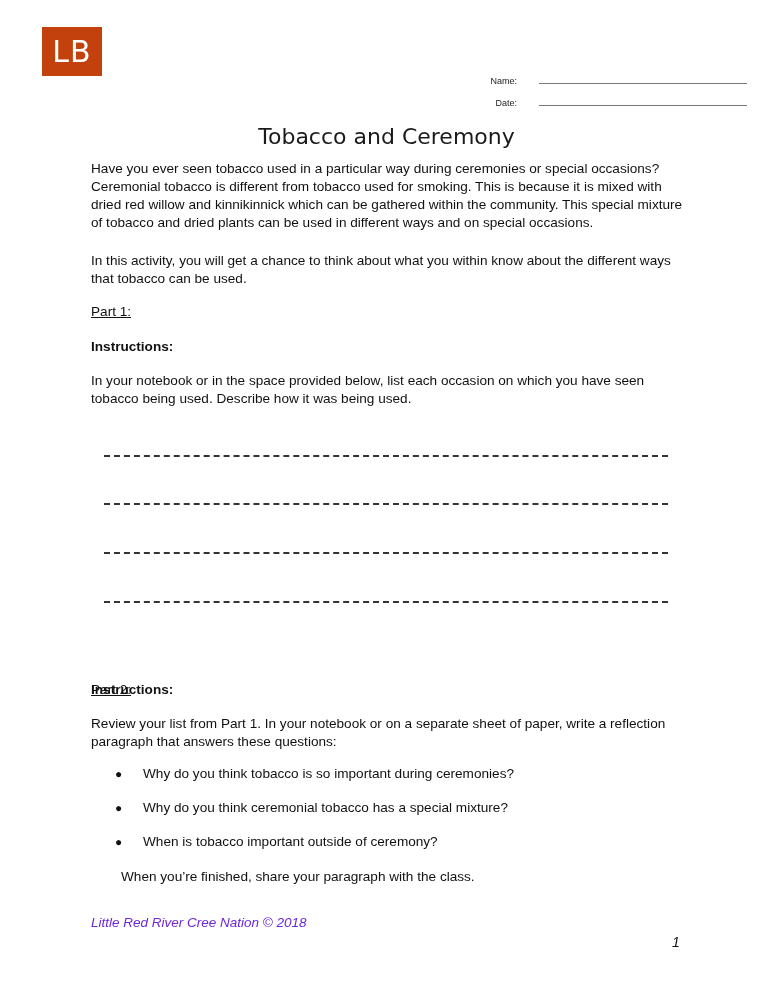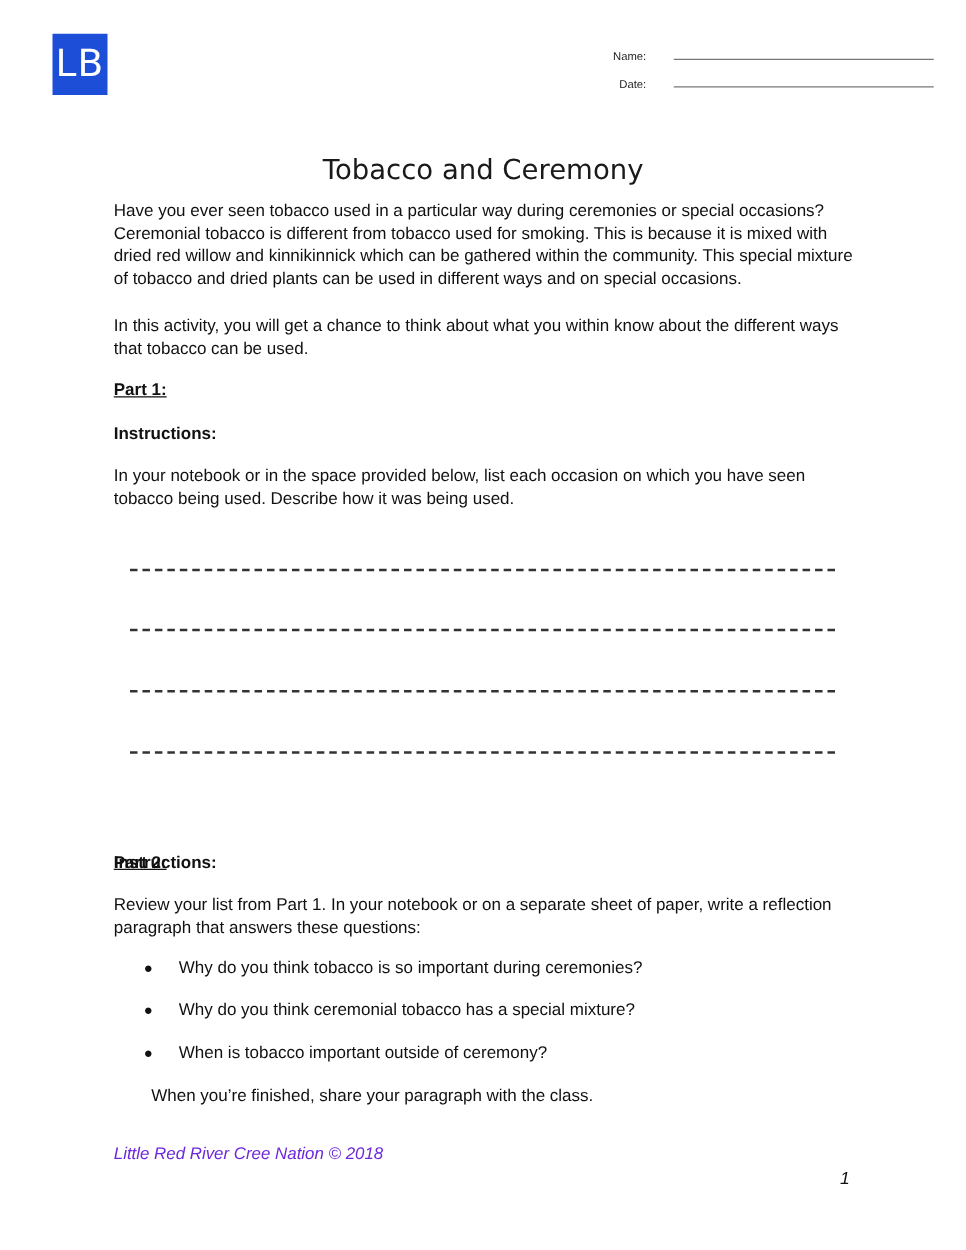--- a/index.html
+++ b/index.html
@@ -1,37 +1,37 @@
 <!DOCTYPE html>
 <html><head>
 <meta charset="utf-8">
 <style>
   html, body { margin: 0; padding: 0; background: #ffffff; }
   body {
     width: 773px; height: 1000px; position: relative; overflow: hidden;
     font-family: "Liberation Sans", sans-serif; color: #111111;
   }
   .logo {
-    position: absolute; left: 42px; top: 27px; width: 44px; height: 49px;
-    background: #1d4ed8; color: #ffffff; display: flex; align-items: center; justify-content: center;
+    position: absolute; left: 42px; top: 27px; width: 60px; height: 49px;
+    background: #c2410c; color: #ffffff; display: flex; align-items: center; justify-content: center;
     font-family: "DejaVu Sans", sans-serif; font-size: 30px; letter-spacing: 1px;
   }
-  .field { position: absolute; display: flex; align-items: center; }
+  .field { position: absolute; display: flex; align-items: center; margin-top: 36px; }
   .field-label { font-size: 9px; color: #222; width: 44px; text-align: right; }
   .field-line { position: absolute; left: 66px; top: 7px; width: 208px; height: 0; border-top: 1.2px solid #777; }
   .name-field { left: 473px; top: 40px; }
   .date-field { left: 473px; top: 62px; }
   .title {
     position: absolute; left: 0; width: 773px; top: 124px; text-align: center;
     font-family: "DejaVu Sans", sans-serif; font-size: 22px; font-weight: normal; color: #1a1a1a;
   }
   .p { position: absolute; left: 91px; width: 600px; font-size: 13.6px; line-height: 18px; }
   .intro { top: 160px; }
   .intro2 { top: 252px; }
-  .h-part { font-weight: bold; text-decoration: underline; }
+  .h-part { font-weight: normal; text-decoration: underline; }
   .h-instr { font-weight: bold; }
   .part1 { top: 303px; }
   .instr1 { top: 338px; }
   .desc1 { top: 372px; }
   .write-line {
     position: absolute; left: 104px; width: 564px; height: 0;
     border-top: 2px dashed #333;
   }
   .part2 { top: 681px; }
   .instr2 { top: 681px; }

